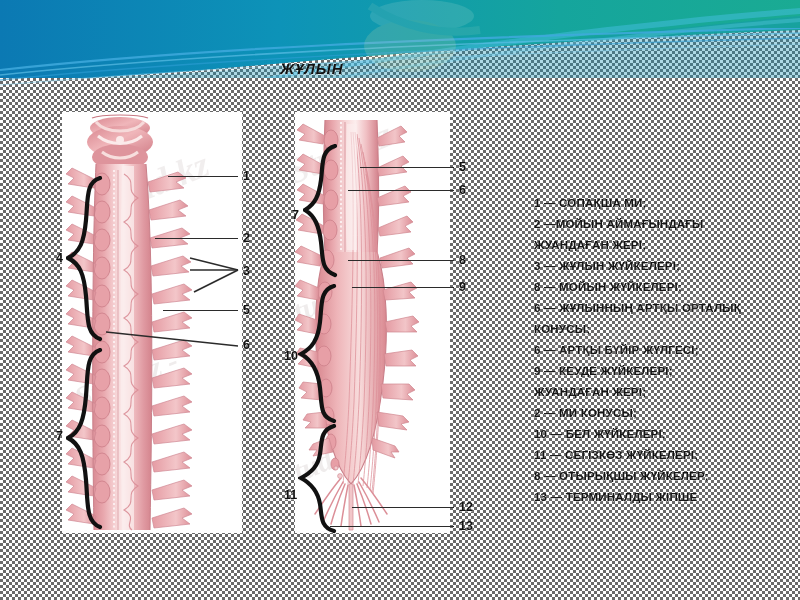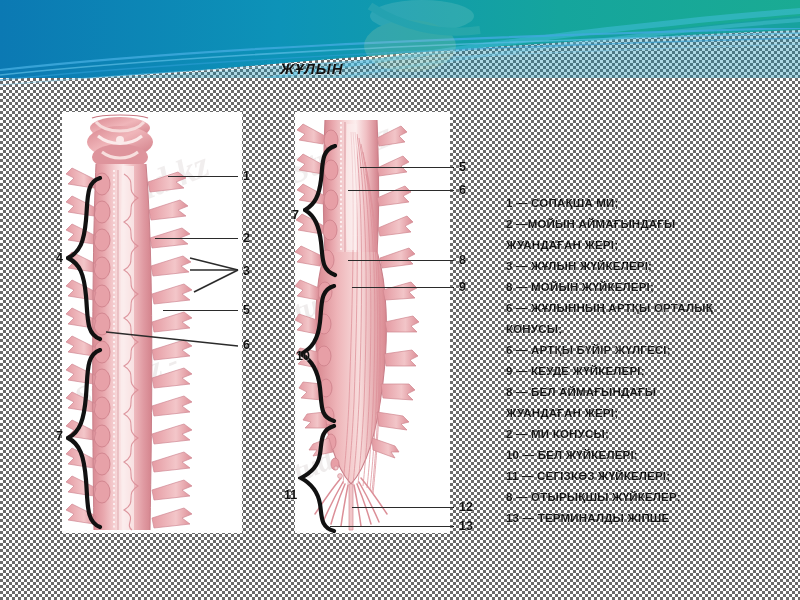--- a/index.html
+++ b/index.html
@@ -62,21 +62,21 @@
     line-height:1;text-shadow:0 1px 0 rgba(255,255,255,.5);
   }
 
   
   .legend{
     position:absolute;left:506px;top:193px;width:290px;
     font-size:11.5px;font-weight:bold;color:#141414;
     line-height:21px;letter-spacing:.2px;
     text-shadow:0 1px 0 rgba(255,255,255,.45);
   }
-  .legend div{white-space:nowrap;}
+  .legend div{white-space:nowrap;margin-left:28px;}
 </style>
 </head>
 <body>
 
 <div id="stage">
 
   <div class="banner">
     <svg width="800" height="82" viewBox="0 0 800 82" xmlns="http://www.w3.org/2000/svg">
       <defs>
         <linearGradient id="gBan" x1="0" y1="0" x2="1" y2="0">
@@ -387,34 +387,33 @@
   <div class="num" style="left:56px;top:430px;">7</div>
 
   <div class="num" style="left:459px;top:161px;">5</div>
   <div class="num" style="left:459px;top:184px;">6</div>
   <div class="num" style="left:459px;top:254px;">8</div>
   <div class="num" style="left:459px;top:281px;">9</div>
   <div class="num" style="left:459px;top:501px;">12</div>
   <div class="num" style="left:459px;top:520px;text-align:center;">13</div>
 
   <div class="num" style="left:292px;top:209px;">7</div>
-  <div class="num" style="left:296px;top:350px;text-align:center;">10</div>
+  <div class="num" style="left:284px;top:350px;text-align:center;">10</div>
   <div class="num" style="left:284px;top:489px;">11</div>
 
   <div class="legend">
     <div>1 — СОПАҚША МИ;</div>
     <div>2 —МОЙЫН АЙМАҒЫНДАҒЫ</div>
     <div>ЖУАНДАҒАН ЖЕРІ;</div>
     <div>3 — ЖҰЛЫН ЖҮЙКЕЛЕРІ;</div>
     <div>8 — МОЙЫН ЖҮЙКЕЛЕРІ;</div>
     <div>6 — ЖҰЛЫННЫҢ АРТҚЫ ОРТАЛЫҚ</div>
     <div> КОНУСЫ;</div>
     <div>6 — АРТҚЫ БҮЙІР ЖҮЛГЕСІ;</div>
     <div>9 — КЕУДЕ ЖҮЙКЕЛЕРІ;</div>
-    <div>8 — БЕЛ АЙМАҒЫНДАҒЫ</div>
     <div>ЖУАНДАҒАН  ЖЕРІ;</div>
     <div>2 — МИ КОНУСЫ;</div>
     <div>10 —  БЕЛ ЖҮЙКЕЛЕРІ;</div>
     <div>11 — СЕГІЗКӨЗ ЖҮЙКЕЛЕРІ;</div>
     <div>8 — ОТЫРЫҚШЫ ЖҮЙКЕЛЕР;</div>
     <div>13 — ТЕРМИНАЛДЫ ЖІПШЕ</div>
   </div>
 
   <div class="wm" style="left:545px;top:300px;font-size:54px;color:rgba(190,175,175,.10);">Stud.kz</div>
 

